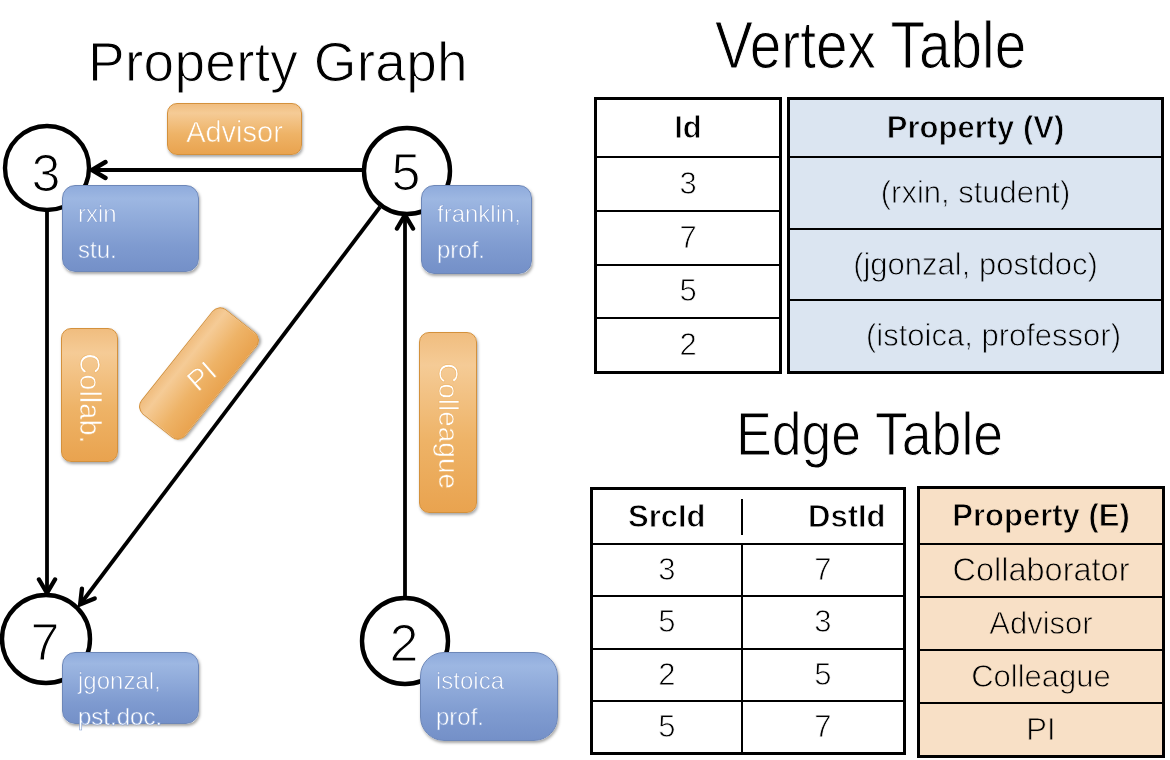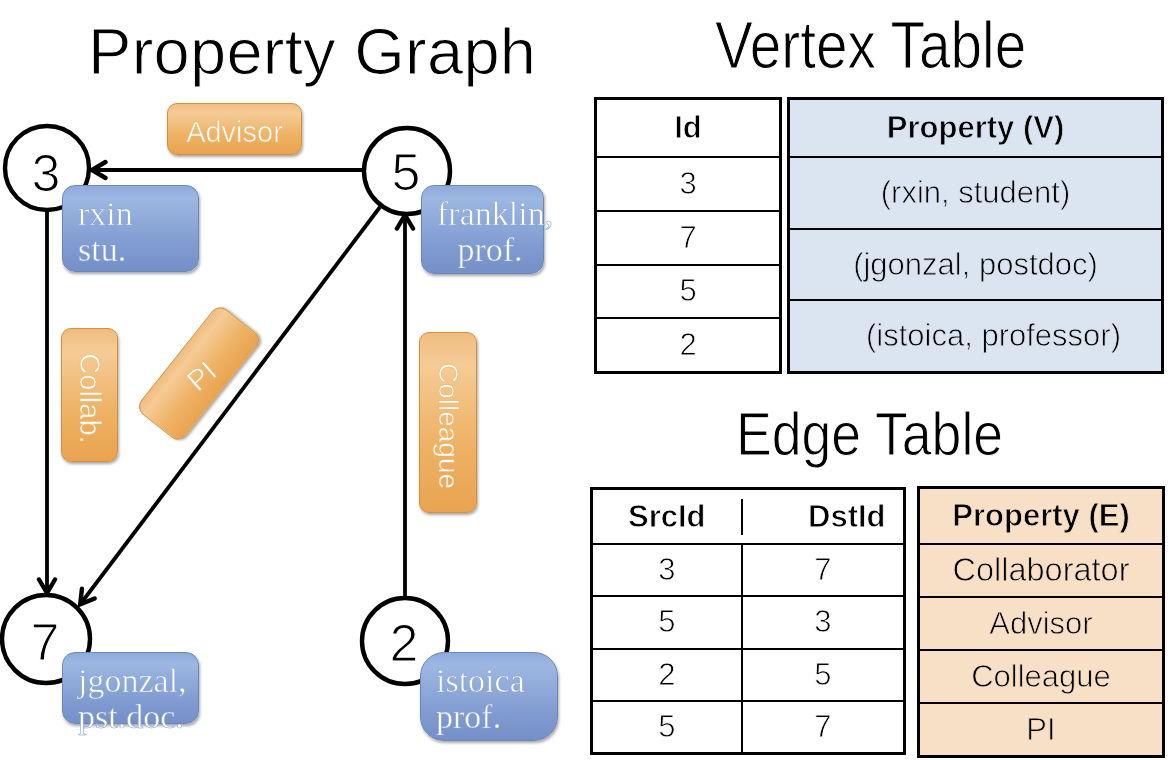--- a/index.html
+++ b/index.html
@@ -11,38 +11,38 @@
         background:linear-gradient(180deg,#f0bd7f 0%,#f5cb96 18%,#eeb367 60%,#e9a34f 100%);
         border:1.5px solid #d4913c;
         box-shadow:1px 2px 3px rgba(0,0,0,0.35);
         color:#fff;display:flex;align-items:center;justify-content:center;
         font-size:29px;padding-top:7px;box-sizing:border-box;
         -webkit-text-stroke:0.6px #eeb367;}
   .bbox{position:absolute;border-radius:13px;
         background:linear-gradient(180deg,#8fabdc 0%,#9db7e2 15%,#7f9bd0 70%,#7490c8 100%);
         border:1.5px solid #6d87b8;
         box-shadow:1px 2px 3px rgba(0,0,0,0.35);
-        color:#fff;font-size:34px;line-height:36px;
-        padding:10px 0 0 15px;box-sizing:border-box;font-family:Liberation Serif, serif;
+        color:#fff;font-size:24px;line-height:36px;
+        padding:10px 0 0 15px;box-sizing:border-box;
         -webkit-text-stroke:0.6px #87a2d5;}
   .tblL{position:absolute;border:3px solid #000;background:#fff;
         box-sizing:border-box;display:flex;flex-direction:column;}
   .tblL .row{border-top:2.5px solid #000;display:flex;flex:1;box-sizing:border-box;}
   .tblL .row:first-child{border-top:none;}
   .cell{display:flex;align-items:center;justify-content:center;
         font-size:31px;box-sizing:border-box;text-decoration:underline;-webkit-text-stroke:0.8px #fff;}
   .blue .cell{-webkit-text-stroke-color:#dbe5f1;}
   .orange .cell{-webkit-text-stroke-color:#f8e0c6;}
   .hdr{font-weight:bold;font-size:31px;}
 </style>
 </head>
 <body>
 <div id="page">
 
-  <div class="title" id="t-pg" style="left:88px;top:14px;font-size:65px;letter-spacing:0.28px;">Property Graph</div>
+  <div class="title" id="t-pg" style="left:88px;top:30px;font-size:55px;letter-spacing:0.28px;">Property Graph</div>
 
   <svg width="585" height="760" style="position:absolute;left:0;top:0;">
     <defs>
       <marker id="arr" viewBox="0 0 14 14" refX="10.5" refY="7" markerWidth="28" markerHeight="28" markerUnits="userSpaceOnUse" orient="auto">
         <path d="M5.25,3 L12,7 L5.25,11" fill="none" stroke="#000" stroke-width="2.2" stroke-linecap="round"></path>
       </marker>
     </defs>
     <g stroke="#000" stroke-width="3.8" fill="none">
       <line x1="363" y1="170" x2="95" y2="170" marker-end="url(#arr)"></line>
       <line x1="47" y1="212" x2="47" y2="590" marker-end="url(#arr)"></line>
@@ -68,21 +68,21 @@
       <span style="transform:rotate(90deg);white-space:nowrap;display:block;">Collab.</span>
     </div>
   <div class="obox" style="left:132px;top:345px;width:134px;height:57px;transform:rotate(-51.5deg);">
       <span style="transform:rotate(10.5deg);display:block;">PI</span>
     </div>
   <div class="obox" style="left:419px;top:332px;width:58px;height:181px;font-size:28px;">
       <span style="transform:rotate(90deg);white-space:nowrap;display:block;">Colleague</span>
     </div>
 
   <div class="bbox" style="left:62px;top:185px;width:137px;height:87px;">rxin<br>stu.</div>
-  <div class="bbox" style="left:421px;top:185px;width:123px;height:89px;text-align:center;">franklin,<br>prof.</div>
+  <div class="bbox" style="left:421px;top:185px;width:111px;height:89px;">franklin,<br>prof.</div>
   <div class="bbox" style="left:62px;top:652px;width:137px;height:72px;">jgonzal,<br>pst.doc.</div>
   <div class="bbox" style="left:420px;top:652px;width:138px;height:89px;border-radius:24px;">istoica<br>prof.</div>
 
   <div class="title" id="t-vt" style="left:715px;top:6px;font-size:67px;transform:scaleX(0.847);transform-origin:0 0;">Vertex Table</div>
 
   <div class="tblL" style="left:594px;top:97px;width:188px;height:277px;">
     <div class="row" style="flex:0 0 56px;">
         <div class="cell hdr" style="width:100%;">Id</div>
       </div>
     <div class="row">

